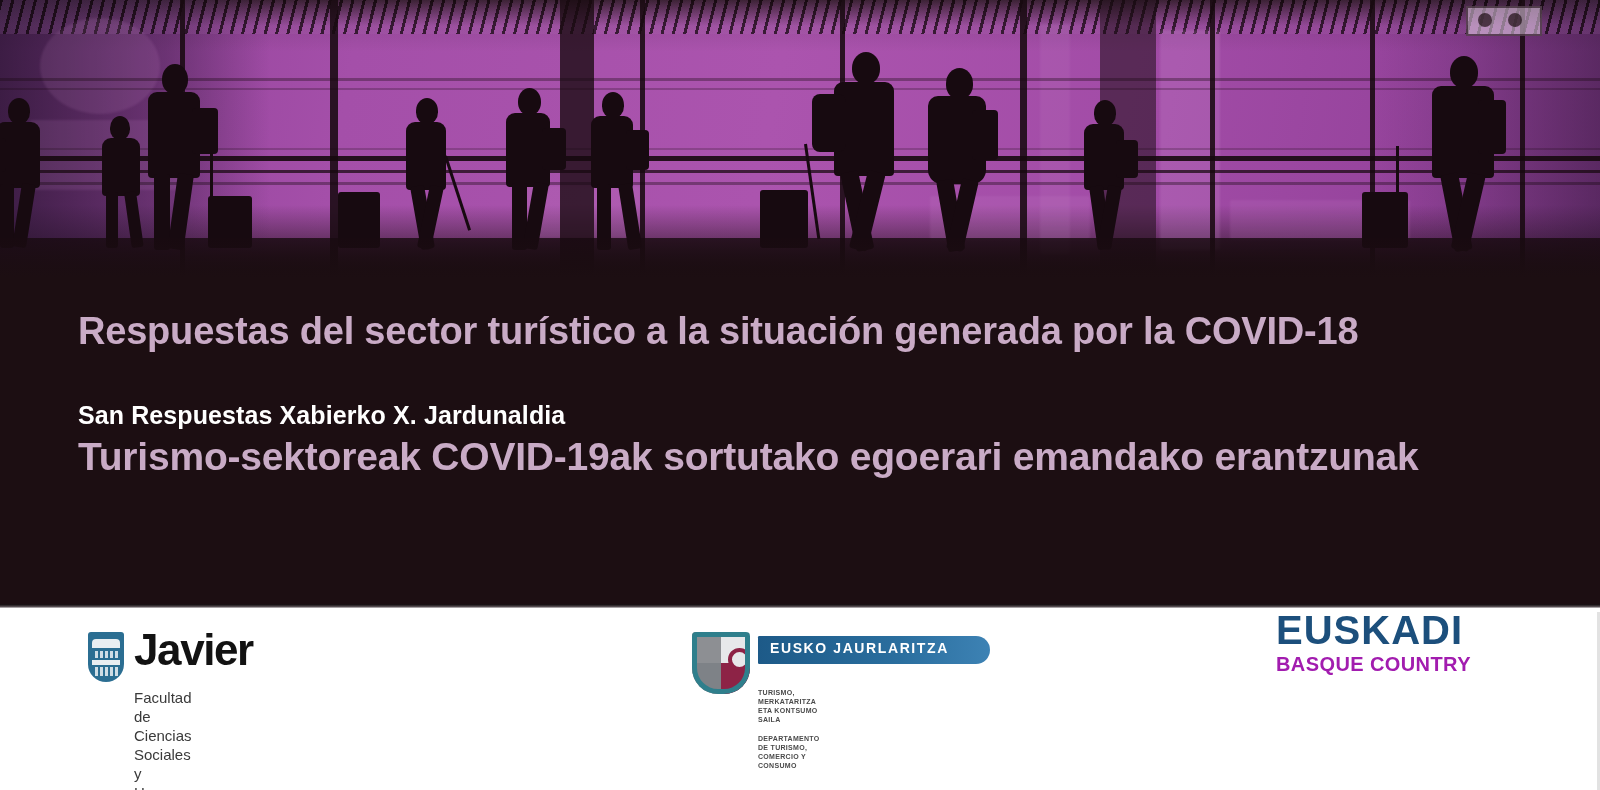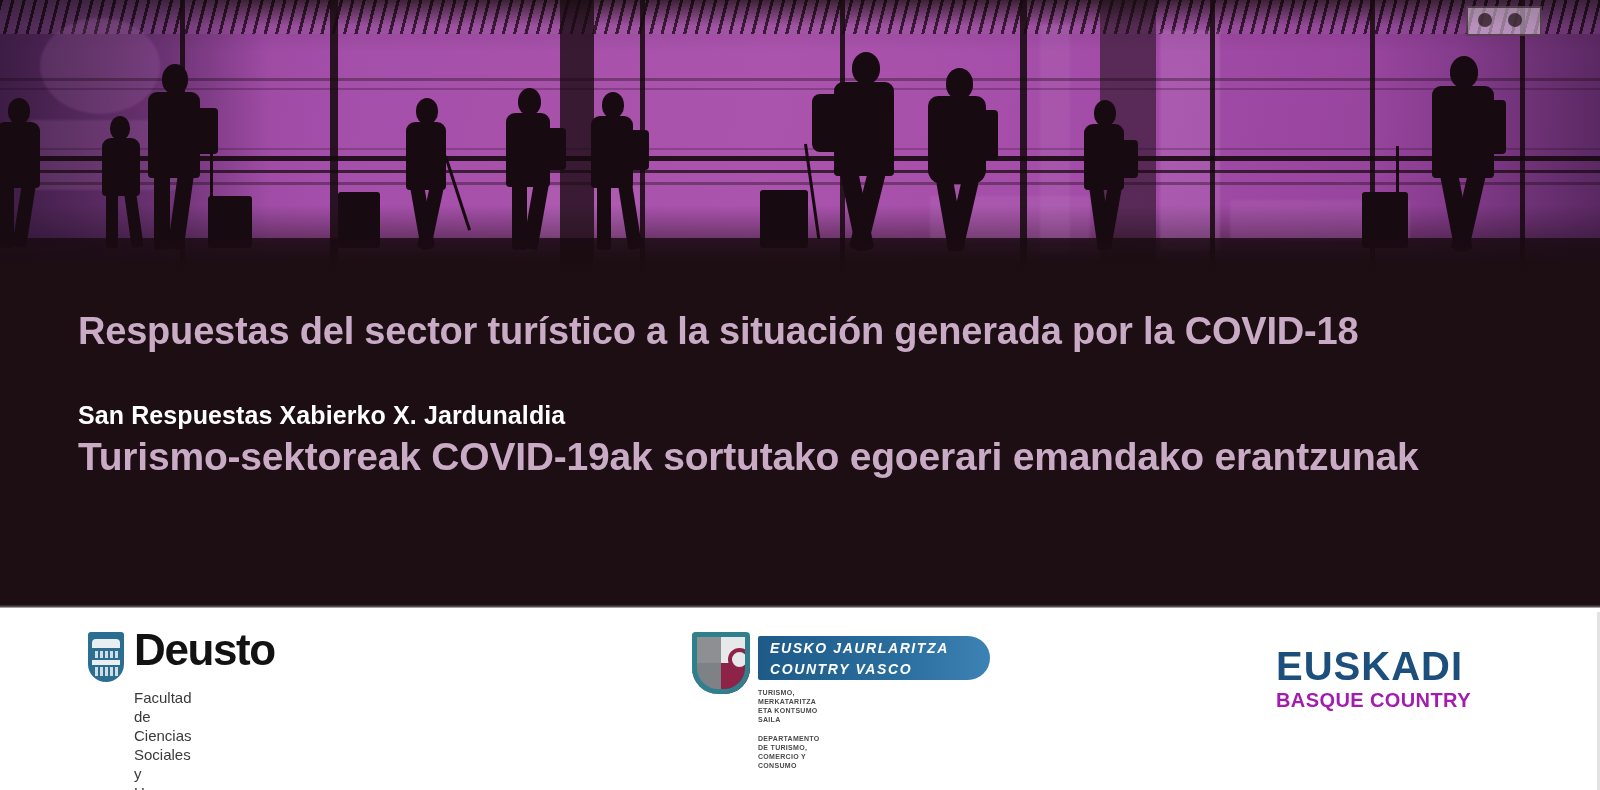--- a/index.html
+++ b/index.html
@@ -90,28 +90,28 @@
   
   .gv{left:692px;top:630px;}
   .gv-crest{position:absolute;left:0;top:2px;width:58px;height:62px;border-radius:4px 4px 26px 26px;overflow:hidden;background:#2f7f8c;}
   .gv-q{position:absolute;width:50%;height:50%;}
   .gv-q.tl{left:0;top:0;background:#8d8f93;}
   .gv-q.tr{left:50%;top:0;background:#e7e8ea;}
   .gv-q.bl{left:0;top:50%;background:#7e8287;}
   .gv-q.br{left:50%;top:50%;background:#8d2346;}
   .gv-ring{position:absolute;left:36px;top:16px;width:15px;height:15px;border:4px solid #8d2346;border-radius:50%;background:#e7e8ea;}
   .gv-oak{position:absolute;inset:0;border:5px solid #2f7f8c;border-radius:4px 4px 26px 26px;}
-  .gv-banner{position:absolute;left:66px;top:6px;width:232px;height:44px;background:linear-gradient(to right,#1d5a88 0%,#2a6e9e 60%,#3d82b4 100%);border-radius:2px 22px 22px 2px;font-style:italic;}
+  .gv-banner{position:absolute;left:66px;top:6px;width:232px;height:28px;background:linear-gradient(to right,#1d5a88 0%,#2a6e9e 60%,#3d82b4 100%);border-radius:2px 22px 22px 2px;}
   .gv-banner span{display:block;color:#ffffff;font-weight:700;font-size:14px;letter-spacing:1.6px;line-height:21px;padding-left:12px;}
   .gv-banner span:first-child{padding-top:2px;}
   .gv-small{position:absolute;left:66px;top:58px;font-size:7px;line-height:9px;color:#4a4a4a;font-weight:700;letter-spacing:.3px;}
   .gv-small .dep{margin-top:10px;display:block;}
 
   
-  .euskadi{left:1276px;top:646px;}
+  .euskadi{left:1276px;top:610px;}
   .euskadi .e1{font-size:40px;line-height:40px;font-weight:700;color:#1c4f7c;letter-spacing:1px;}
   .euskadi .e2{font-size:20px;line-height:24px;font-weight:700;color:#a21caf;letter-spacing:.4px;margin-top:2px;}
 </style>
 </head>
 <body>
 
 <div class="poster">
 
   <div class="hero">
     <div class="hero-sky"></div>
@@ -256,21 +256,21 @@
   <div class="footer"></div>
   <div class="edge-right"></div>
 
   <div class="logo deusto">
     <div class="crest">
       <div class="band-w" style="top:7px;height:9px;border-radius:4px 4px 0 0;"></div>
       <div class="dots" style="top:19px;"></div>
       <div class="band-w" style="top:28px;height:5px;"></div>
       <div class="dots" style="top:35px;height:9px;"></div>
     </div>
-    <div class="deusto-word">Deusto</div>
+    <div class="deusto-word">Javier</div>
     <div class="deusto-sub">
       <div>Facultad de Ciencias Sociales</div>
       <div>y Humanas</div>
 
     </div>
   </div>
 
   <div class="logo gv">
     <div class="gv-crest">
       <div class="gv-q tl"></div>

